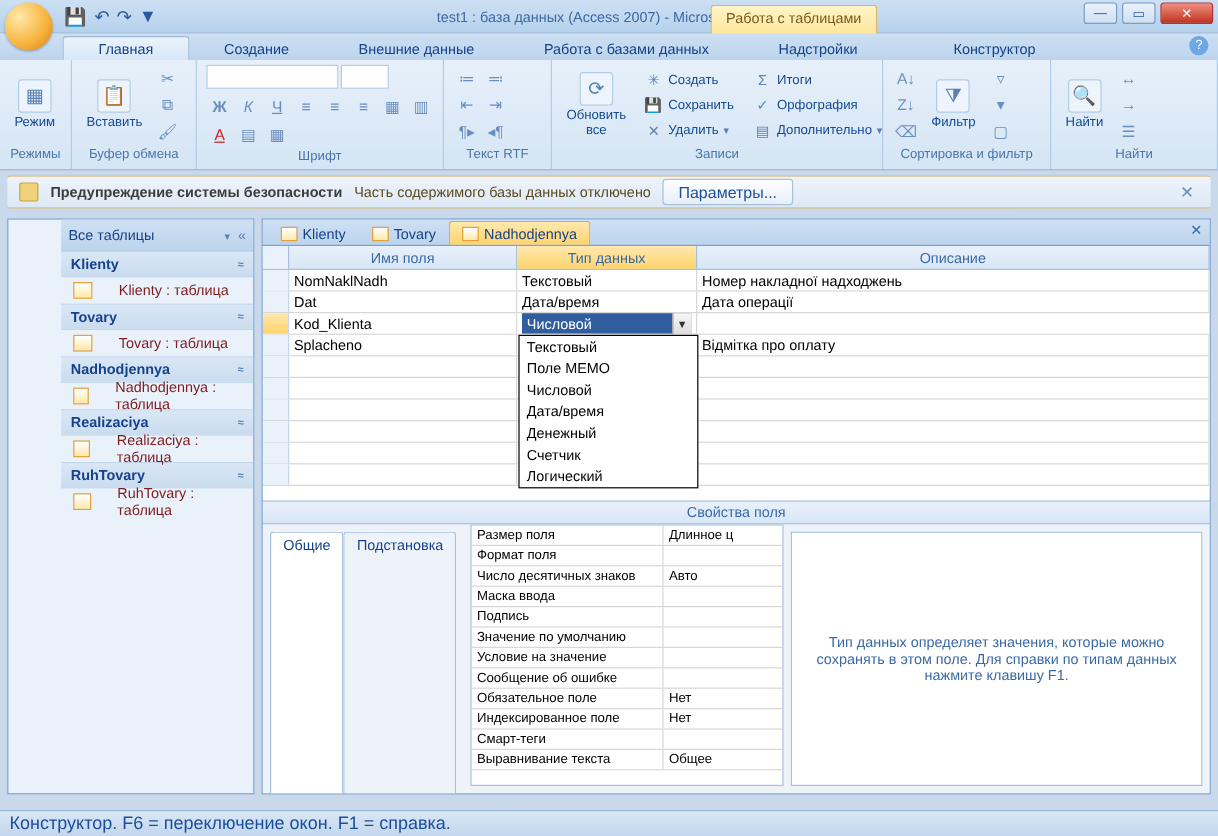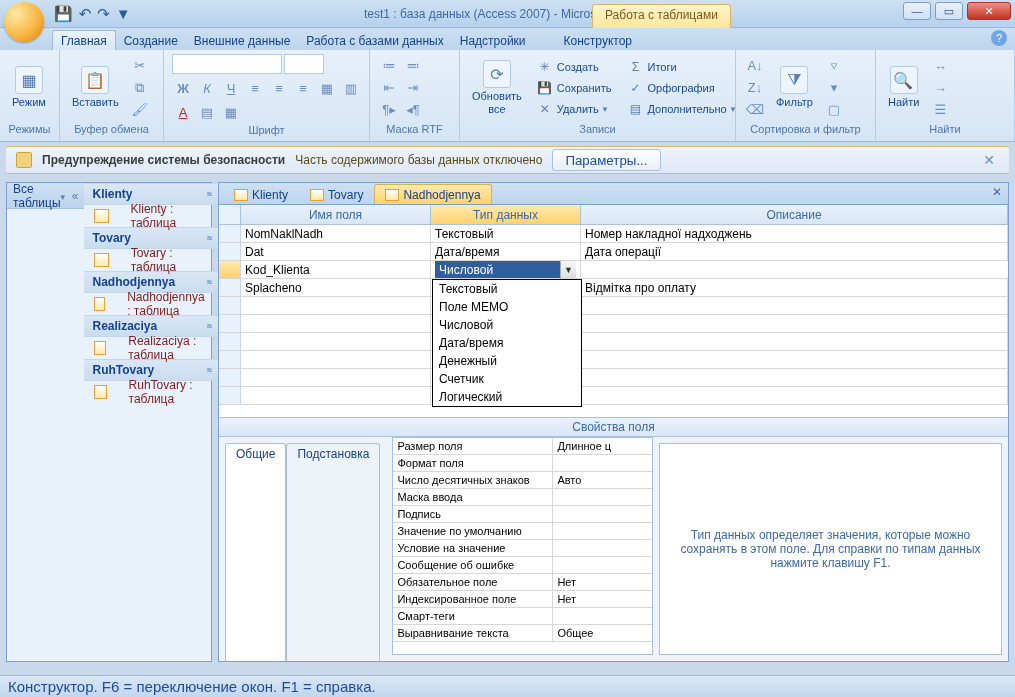--- a/index.html
+++ b/index.html
@@ -53,21 +53,21 @@
   .win-btns .close { background: linear-gradient(#ef8f82,#c2321f); color: #fff; border-color: #a33; width: 44px; }
   
   .ribbon-tabs {
     height: 22px;
     background: linear-gradient(#cde0f3,#bcd4ec);
     display: flex; align-items: flex-end;
     padding-left: 52px;
     position: relative;
   }
   .ribbon-tabs .tab {
-    padding: 3px 8px 2px; color: #15428b; cursor: default;
+    padding: 3px 29px 2px; color: #15428b; cursor: default;
   }
   .ribbon-tabs .tab.active {
     background: linear-gradient(#eaf3fb,#d7e7f7);
     border: 1px solid #9db9d8; border-bottom: none;
     border-radius: 3px 3px 0 0;
   }
   .ribbon-tabs .tab.context { margin-left: 22px; }
   .help-btn { position: absolute; right: 8px; top: 2px; width: 16px; height: 16px;
     background: #6fa7e5; color: #fff; border-radius: 50%; font-size: 11px; text-align: center; line-height: 16px; }
   
@@ -115,21 +115,21 @@
   .param-btn {
     height: 22px; padding: 0 12px; border:1px solid #a8c2de;
     background: linear-gradient(#fff,#e6eef8); border-radius:3px; color:#1a4e9a;
   }
   .sec-close { margin-left:auto; color:#6a8fbd; font-size:14px; padding:0 4px;}
   
   .main { display:flex; height: 480px; padding: 0 6px; gap:6px;}
   
   .nav-pane {
     width: 206px; background:#e9f1fb; border:1px solid #7ba2ce;
-    display:flex; flex-direction:row;
+    display:flex; flex-direction:column;padding-left:44px;
   }
   .nav-header {
     height: 26px; background: linear-gradient(#cfe0f3,#bcd4ec);
     display:flex; align-items:center; justify-content:space-between; padding:0 6px;
     border-bottom:1px solid #a8c2de; color:#15428b;
   }
   .nav-header .ch { color:#5880b4; }
   .nav-group-h {
     height:22px; background: linear-gradient(#d9e7f6,#cadcef);
     display:flex; align-items:center; justify-content:space-between; padding:0 8px;
@@ -279,21 +279,21 @@
         <div class="row">
             <div class="small-btn">⇤</div>
             <div class="small-btn">⇥</div>
           </div>
         <div class="row">
             <div class="small-btn">¶▸</div>
             <div class="small-btn">◂¶</div>
           </div>
       </div>
     </div>
-    <div class="label">Маска RTF</div>
+    <div class="label">Текст RTF</div>
   </div>
   <div class="ribbon-group" style="width:276px">
     <div class="body">
       <div class="big-btn">
           <div class="icon">⟳</div>
           <div class="text" style="white-space:pre">Обновить
 все</div>
         </div>
       <div class="btn-strip" style="gap:1px">
         <div class="rec-btn">

